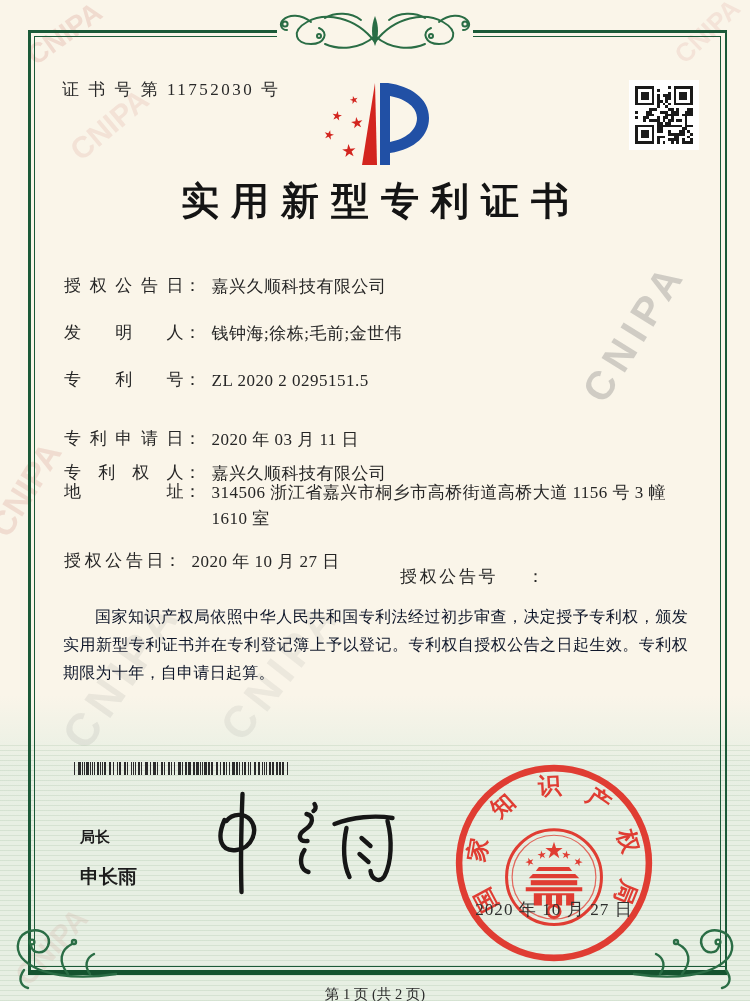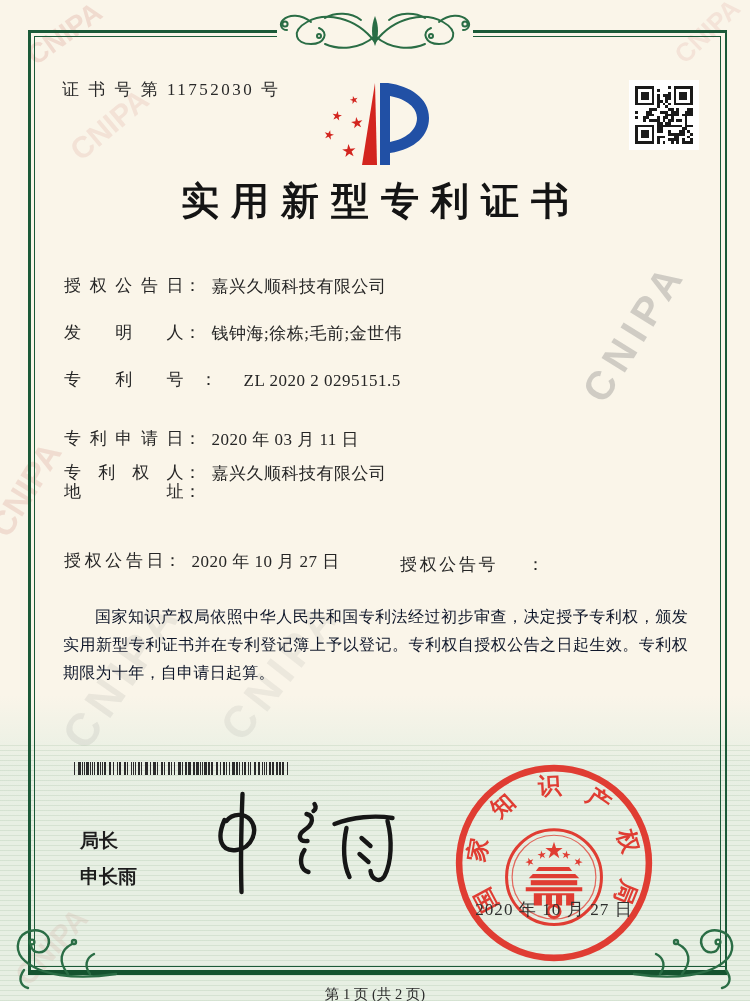--- a/index.html
+++ b/index.html
@@ -15,26 +15,26 @@
     background:repeating-linear-gradient(0deg, rgba(140,175,140,.20) 0 1px, rgba(0,0,0,0) 1px 5px);}
   .cert-no{position:absolute;left:62px;top:78px;font-size:17px;letter-spacing:2.5px;color:#2a2a2a;}
   .title{position:absolute;left:0;right:-12px;top:176px;text-align:center;font-size:38px;
          font-weight:bold;letter-spacing:12px;color:#141414;}
   .qr-box{position:absolute;left:629px;top:80px;width:70px;height:70px;background:#fff;
           display:flex;align-items:center;justify-content:center;}
   .row{position:absolute;left:64px;right:40px;display:flex;font-size:17px;letter-spacing:.5px;color:#262626;}
   .flabel{display:inline-block;width:120px;text-align:justify;text-align-last:justify;flex:0 0 120px;}
   .fcolon{flex:0 0 auto;}
   .fvalue{margin-left:10px;white-space:pre-line;line-height:1.55;}
-  .grant2{position:absolute;left:336px;top:4px;display:flex;gap:31px;}
+  .grant2{position:absolute;left:336px;top:16px;display:flex;gap:31px;}
   .grant2 .flabel{width:96px;flex:0 0 96px;}
   .paras{position:absolute;left:63px;right:62px;top:603px;font-size:16px;line-height:28px;
          text-align:justify;color:#0f172a;letter-spacing:.3px;}
   .paras p{margin:0;text-indent:2em;}
-  .sig-title{position:absolute;left:80px;top:828px;font-size:19px;font-weight:bold;
+  .sig-title{position:absolute;left:80px;top:828px;font-size:15px;font-weight:bold;
              font-family:"Liberation Sans","DejaVu Sans",sans-serif;color:#1d1d1d;}
   .sig-name{position:absolute;left:80px;top:864px;font-size:19px;font-weight:bold;
             font-family:"Liberation Sans","DejaVu Sans",sans-serif;color:#1d1d1d;}
   .footer{position:absolute;left:0;right:0;top:985px;text-align:center;font-size:14.5px;color:#2b2b2b;}
   .wm{position:absolute;font-family:"Liberation Sans","DejaVu Sans",sans-serif;font-weight:bold;
       pointer-events:none;white-space:nowrap;}
   svg{display:block;}
 </style>
 </head>
 <body>
@@ -275,38 +275,40 @@
   <div class="row" style="top:274px;">
     <span class="flabel">授权公告日</span>
       <span class="fcolon">：</span>
     <span class="fvalue">嘉兴久顺科技有限公司</span>
   </div>
   <div class="row" style="top:321px;">
     <span class="flabel">发明人</span>
       <span class="fcolon">：</span>
     <span class="fvalue">钱钟海;徐栋;毛前;金世伟</span>
   </div>
-  <div class="row" style="top:368px;gap:16px;">
+  <div class="row" style="top:368px;">
     <span class="flabel">专利号</span>
       <span class="fcolon">：</span>
     <span class="fvalue">ZL 2020 2 0295151.5</span>
   </div>
   <div class="row" style="top:415px;margin-top:12px;">
     <span class="flabel">专利申请日</span>
       <span class="fcolon">：</span>
     <span class="fvalue">2020 年 03 月 11 日</span>
   </div>
   <div class="row" style="top:461px;">
     <span class="flabel">专利权人</span>
       <span class="fcolon">：</span>
     <span class="fvalue">嘉兴久顺科技有限公司</span>
   </div>
   <div class="row" style="top:480px;">
     <span class="flabel">地址</span>
       <span class="fcolon">：</span>
+    <span class="fvalue" style="max-width:505px;">314506 浙江省嘉兴市桐乡市高桥街道高桥大道 1156 号 3 幢
+1610 室</span>
   </div>
   <div class="row" style="top:549px;">
     <span class="flabel" style="width:100px;flex:0 0 100px;">授权公告日</span>
       <span class="fcolon">：</span>
     <span class="fvalue">2020 年 10 月 27 日</span>
     <span class="grant2">
       <span class="flabel">授权公告号</span>
         <span class="fcolon">：</span>
     </span>
   </div>

